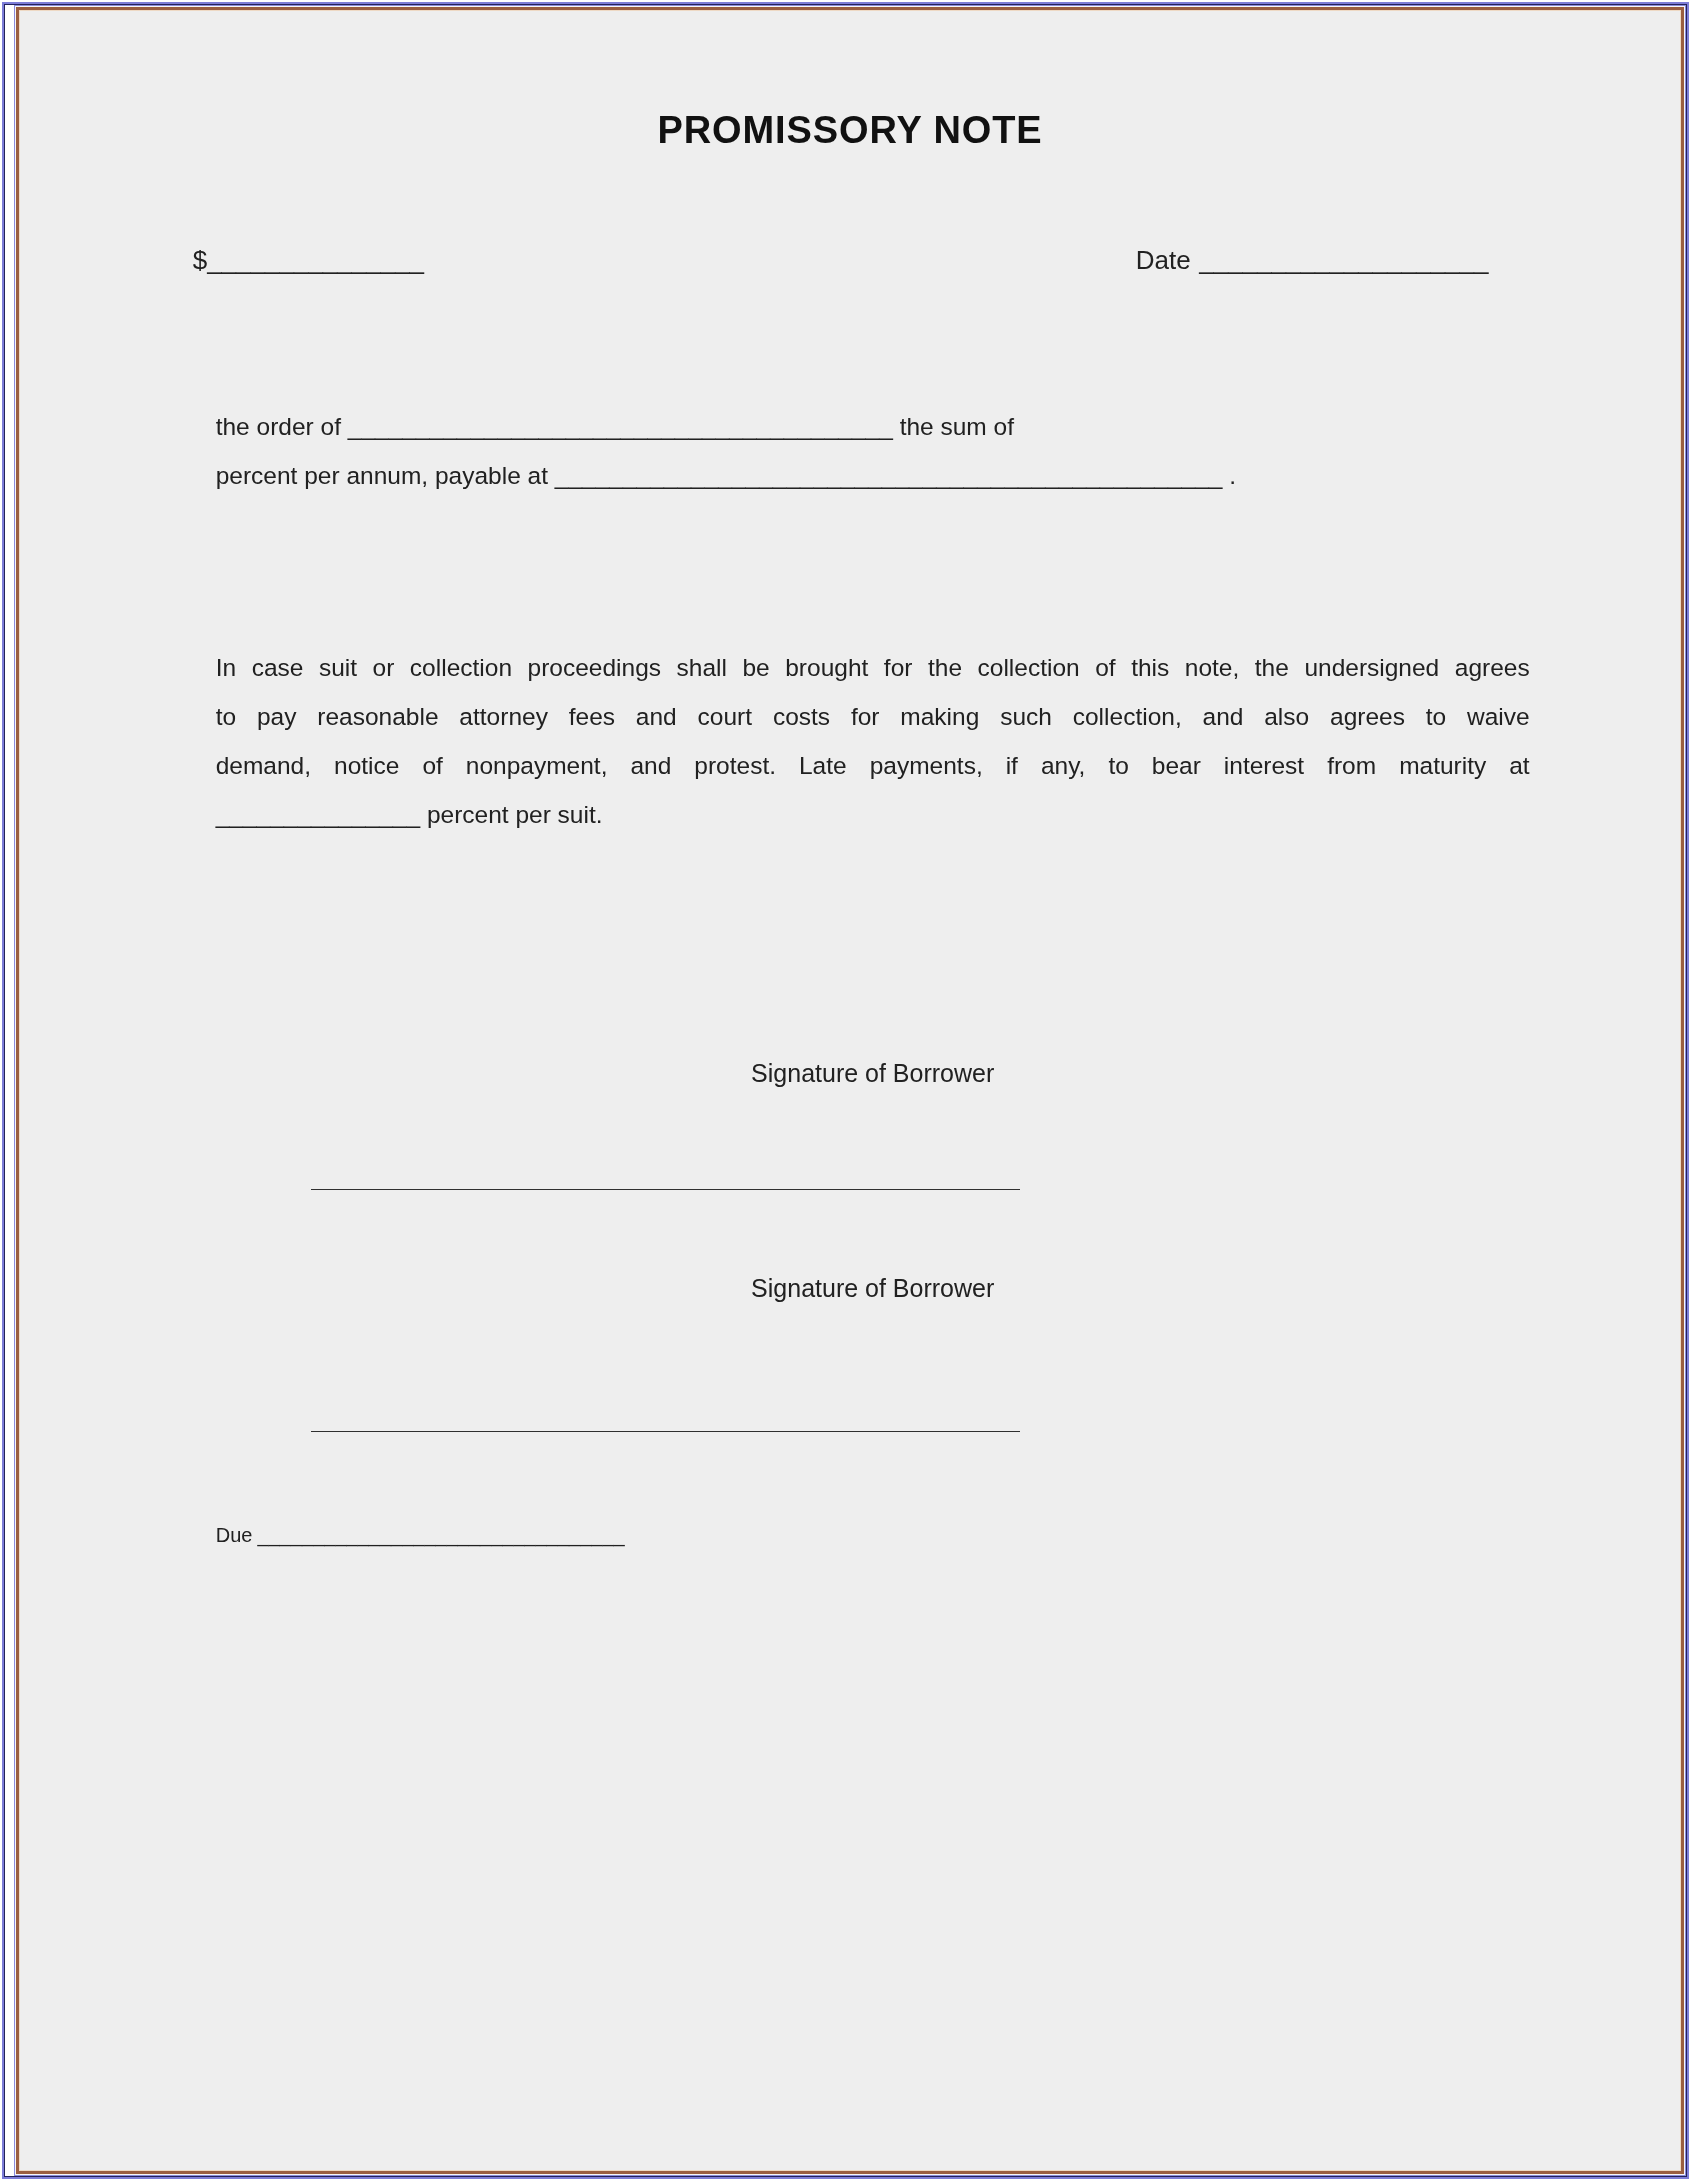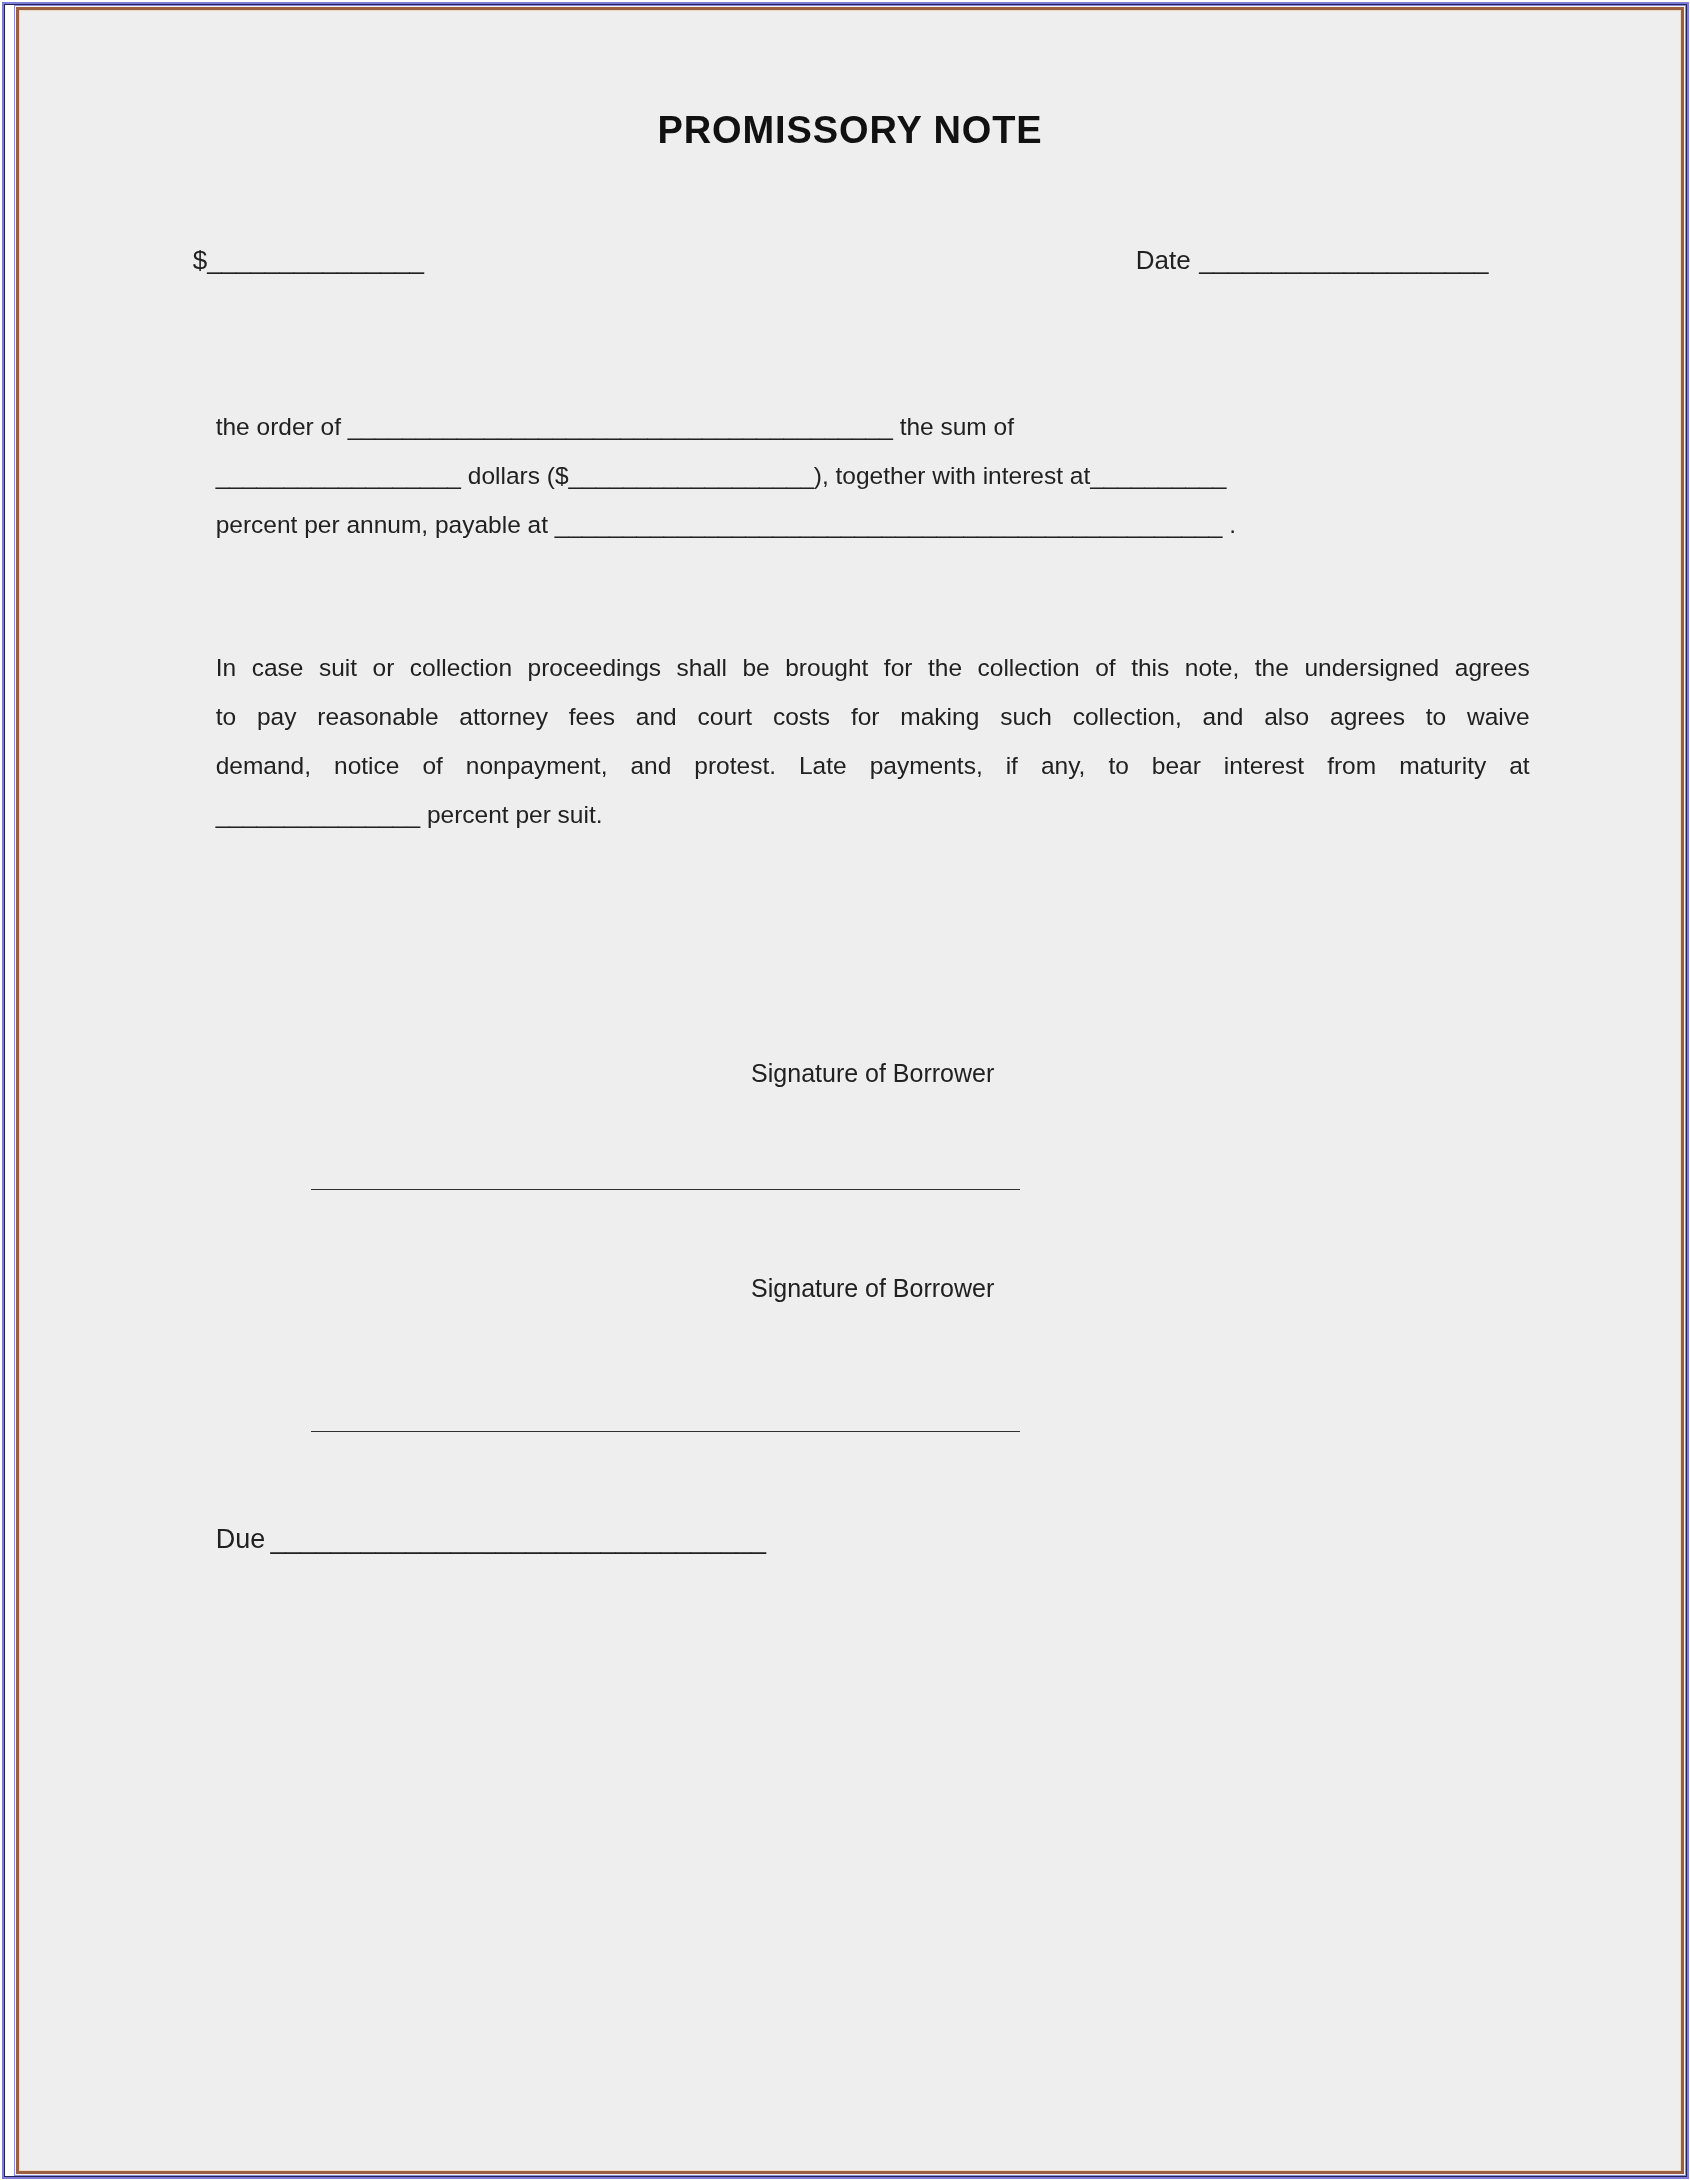--- a/index.html
+++ b/index.html
@@ -88,21 +88,21 @@
     width: 709px;
     height: 0;
     border-top: 1.7px solid #2f2f2f;
   }
   .sigline1 { top: 1178px; }
   .sigline2 { top: 1420px; }
   .due {
     position: absolute;
     top: 1513px;
     left: 196px;
-    font-size: 27px;
+    font-size: 20px;
     white-space: nowrap;
   }
   .due-blank { margin-left: 5.2px; }
 </style>
 </head>
 <body>
 
 <div class="paper">
   <div class="bd bd-peri">
     <div class="bd bd-navy">
@@ -113,21 +113,20 @@
               <div class="content">
 
                 <h1 class="title">PROMISSORY NOTE</h1>
 
                 <div class="amount"><span>$</span><span>_______________</span></div>
 
                 <div class="date-field"><span>Date</span><span class="date-blank">____________________</span></div>
 
                 <div class="para para1">
                   <div class="pline">the order of ________________________________________ the sum of</div>
-                  <div class="pline">__________________ dollars ($__________________), together with interest at__________</div>
                   <div class="pline">percent per annum, payable at  _________________________________________________ .</div>
                 </div>
 
                 <div class="para para2">
                   <div class="pline just">In case suit or collection proceedings shall be brought for the collection of this note, the undersigned agrees</div>
                   <div class="pline just">to pay reasonable attorney fees and court costs for making such collection, and also agrees to waive</div>
                   <div class="pline just">demand, notice of nonpayment, and protest.  Late payments, if any, to bear interest from maturity at</div>
                   <div class="pline">_______________ percent per suit.</div>
                 </div>
 

